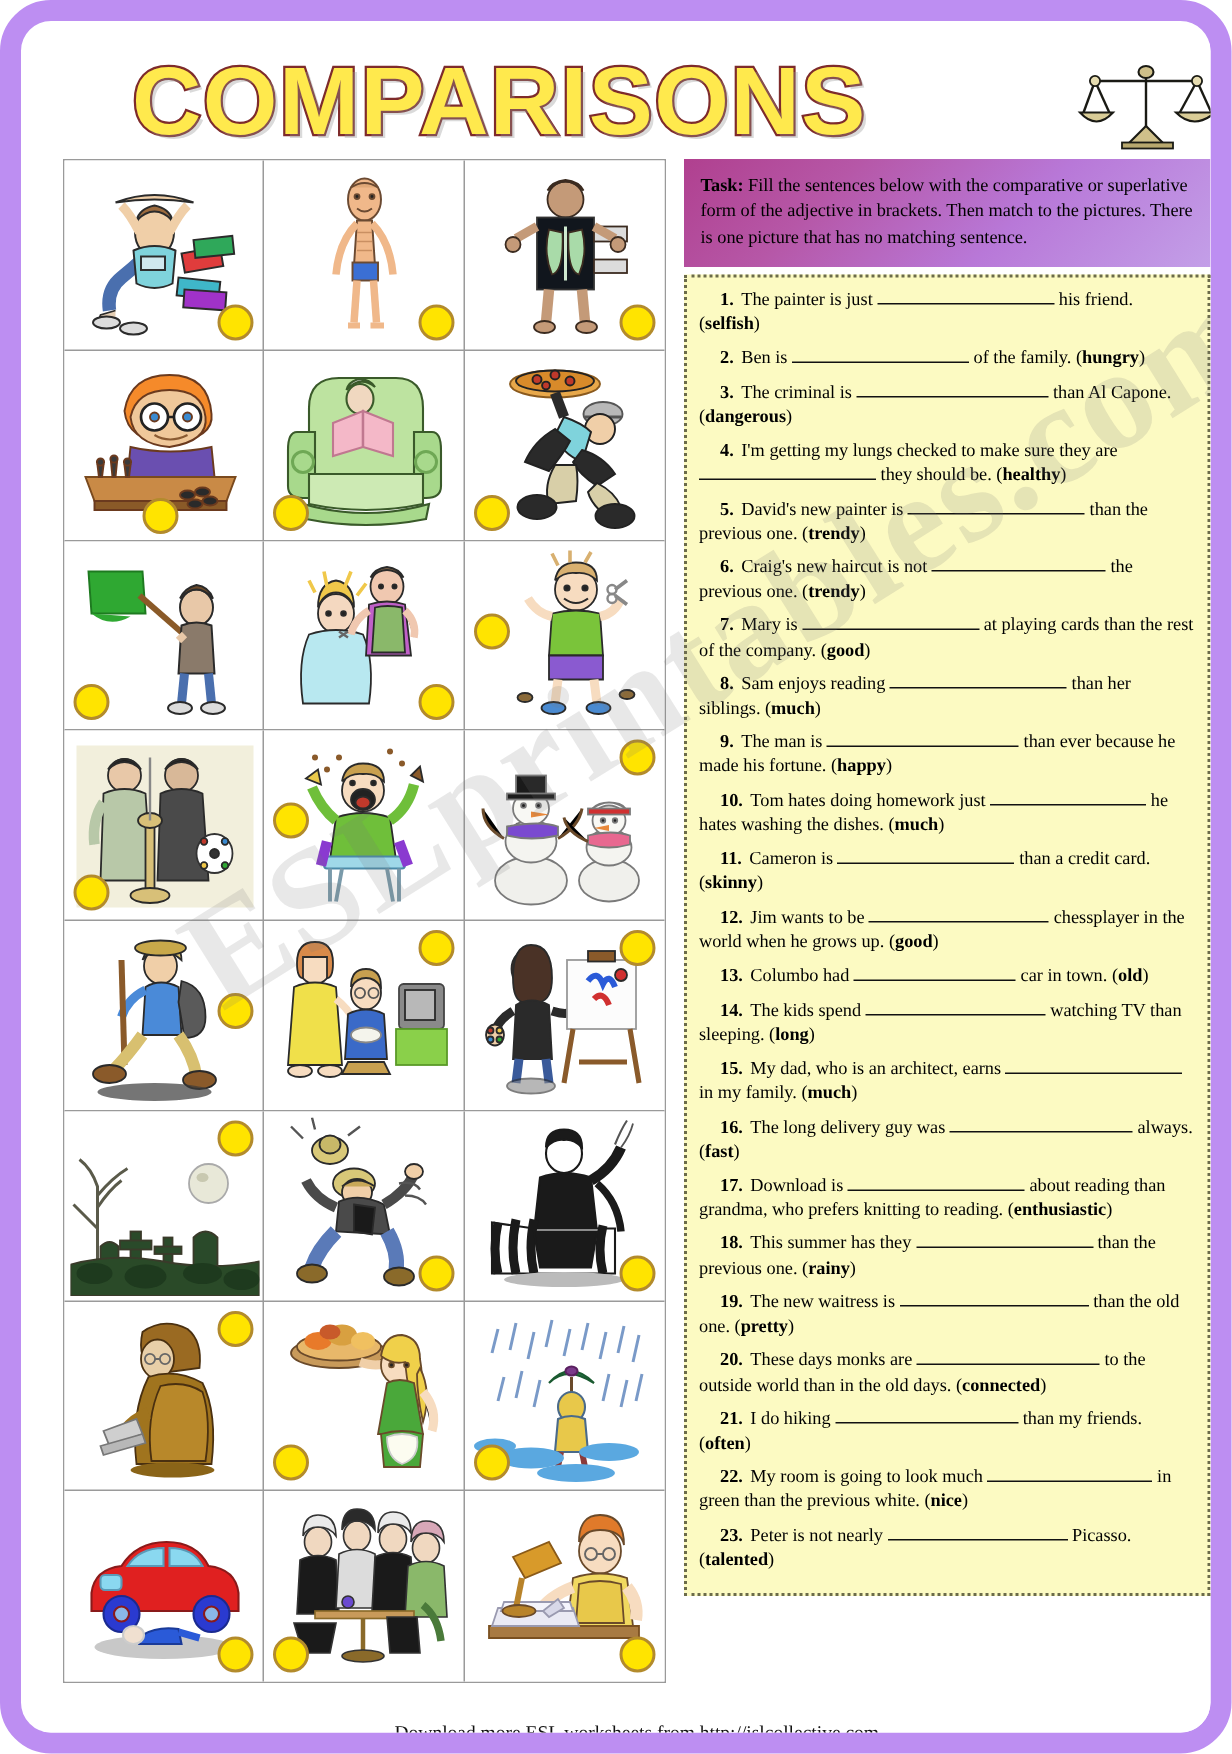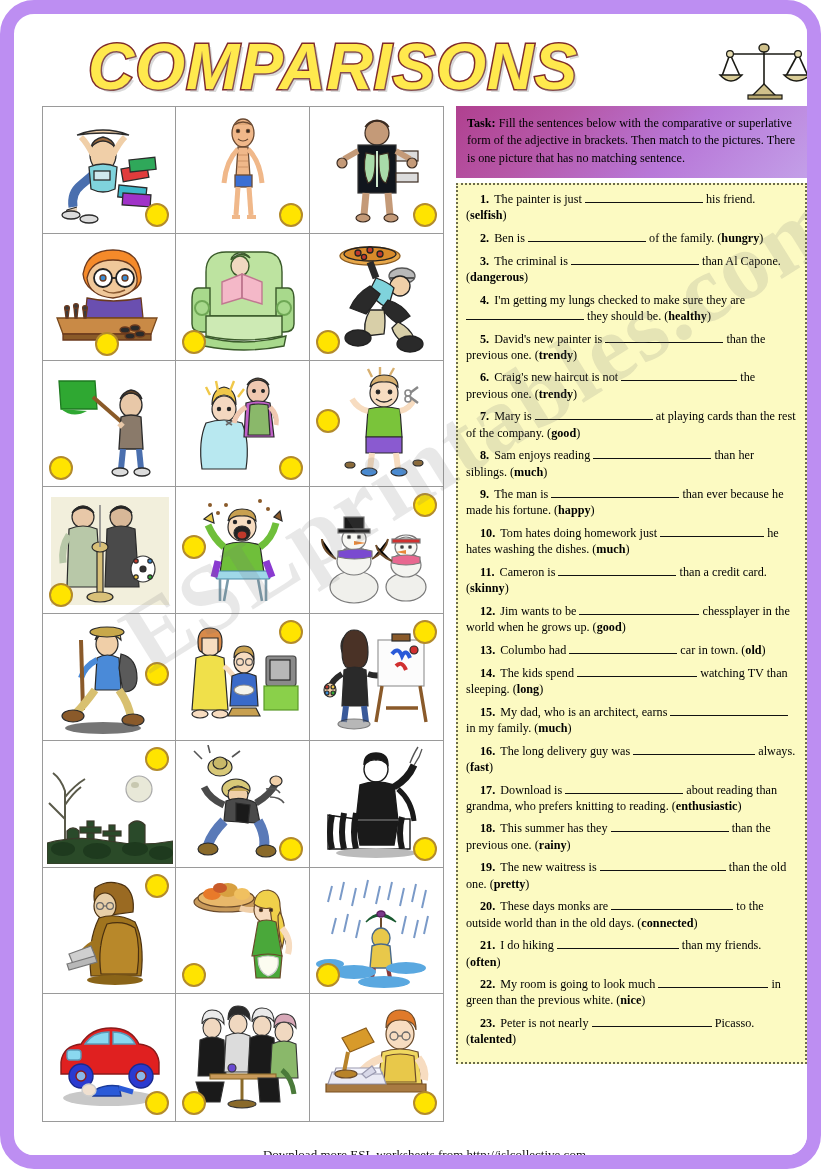--- a/index.html
+++ b/index.html
@@ -18,21 +18,21 @@
     overflow:hidden;
   }
   .sheet{
     position:absolute; left:14px; top:14px;
     width:793px; height:1141px;
     background:#ffffff;
   }
 
   
   .title-bar{
-    position:absolute; left:0; top:0; width:793px; height:78px;font-style:italic;
+    position:absolute; left:0; top:0; width:793px; height:78px;
   }
   .wtitle{
     position:absolute; left:60px; top:2px;
     font-family:"Liberation Sans", sans-serif;
     font-weight:bold; font-size:64px;
     letter-spacing:1px;
     color:#ffe94d;
     -webkit-text-stroke:3px #7e2b2b;
     paint-order:stroke fill;
     text-shadow:3px 3px 0 rgba(150,150,150,.35);

